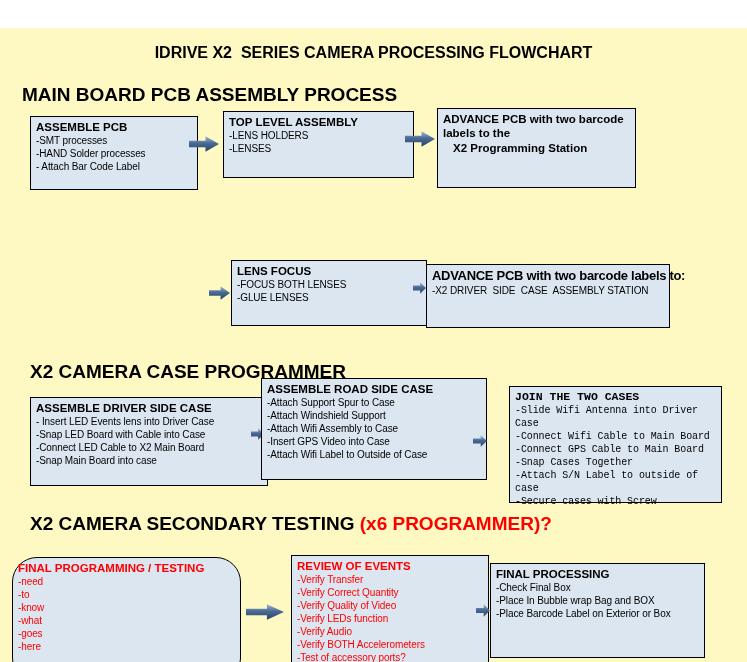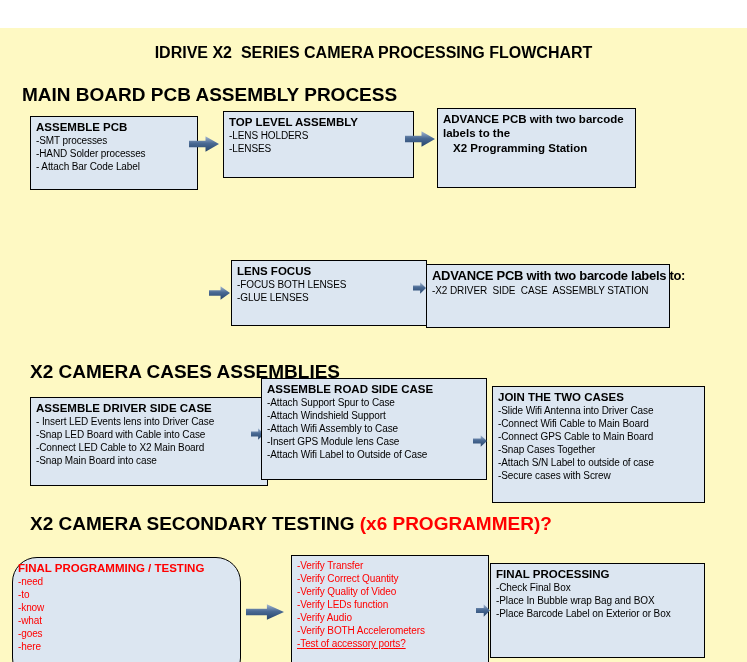--- a/index.html
+++ b/index.html
@@ -51,40 +51,40 @@
     <div class="box-title">LENS FOCUS</div>
     <div class="box-item">-FOCUS BOTH LENSES</div>
     <div class="box-item">-GLUE LENSES</div>
   </div>
   <div class="arrow" style="left:413px;top:254px;width:13px;height:12px;"></div>
   <div class="flow-box" style="left:426px;top:236px;width:232px;height:56px;">
     <div class="box-title small">ADVANCE PCB with two barcode labels to:</div>
     <div class="box-item">-X2 DRIVER  SIDE  CASE  ASSEMBLY STATION</div>
   </div>
 
-  <div class="section-heading" style="left:30px;top:333px;">X2 CAMERA CASES ASSEMBLIES</div>
+  <div class="section-heading" style="left:30px;top:333px;">X2 CAMERA CASE PROGRAMMER</div>
 
   <div class="flow-box" style="left:30px;top:369px;width:226px;height:81px;">
     <div class="box-title">ASSEMBLE DRIVER SIDE CASE</div>
     <div class="box-item">- Insert LED Events lens into Driver Case</div>
     <div class="box-item">-Snap LED Board with Cable into Case</div>
     <div class="box-item">-Connect LED Cable to X2 Main Board</div>
     <div class="box-item">-Snap Main Board into case</div>
   </div>
   <div class="arrow" style="left:251px;top:400px;width:13px;height:12px;"></div>
   <div class="flow-box" style="left:261px;top:350px;width:214px;height:94px;">
     <div class="box-title">ASSEMBLE ROAD SIDE CASE</div>
     <div class="box-item">-Attach Support Spur to Case</div>
     <div class="box-item">-Attach Windshield Support</div>
     <div class="box-item">-Attach Wifi Assembly to Case</div>
-    <div class="box-item">-Insert GPS Module lens Case</div>
+    <div class="box-item">-Insert GPS Video into Case</div>
     <div class="box-item">-Attach Wifi Label to Outside of Case</div>
   </div>
   <div class="arrow" style="left:473px;top:407px;width:14px;height:12px;"></div>
-  <div class="flow-box" style="left:492px;top:358px;width:201px;height:109px;">
+  <div class="flow-box" style="left:509px;top:358px;width:201px;height:109px;font-family:Liberation Mono, monospace;">
     <div class="box-title">JOIN THE TWO CASES</div>
     <div class="box-item">-Slide Wifi Antenna into Driver Case</div>
     <div class="box-item">-Connect Wifi Cable to Main Board</div>
     <div class="box-item">-Connect GPS Cable to Main Board</div>
     <div class="box-item">-Snap Cases Together</div>
     <div class="box-item">-Attach S/N Label to outside of case</div>
     <div class="box-item">-Secure cases with Screw</div>
   </div>
 
   <div class="section-heading" style="left:30px;top:485px;"><span>X2 CAMERA SECONDARY TESTING</span><span class="red-text"> (x6 PROGRAMMER)?</span></div>
@@ -93,20 +93,21 @@
     <div class="box-title">FINAL PROGRAMMING / TESTING</div>
     <div class="box-item">-need</div>
     <div class="box-item">-to</div>
     <div class="box-item">-know</div>
     <div class="box-item">-what</div>
     <div class="box-item">-goes</div>
     <div class="box-item">-here</div>
   </div>
   <div class="arrow" style="left:246px;top:576px;width:38px;height:16px;"></div>
   <div class="flow-box red-box" style="left:291px;top:527px;width:186px;height:118px;">
+    <div class="box-title">REVIEW OF EVENTS</div>
     <div class="box-item">-Verify Transfer</div>
     <div class="box-item">-Verify Correct Quantity</div>
     <div class="box-item">-Verify Quality of Video</div>
     <div class="box-item">-Verify LEDs function</div>
     <div class="box-item">-Verify Audio</div>
     <div class="box-item">-Verify BOTH Accelerometers</div>
     <div class="box-item underline">-Test of accessory ports?</div>
   </div>
   <div class="arrow" style="left:476px;top:576px;width:14px;height:13px;"></div>
   <div class="flow-box" style="left:490px;top:535px;width:203px;height:87px;">

